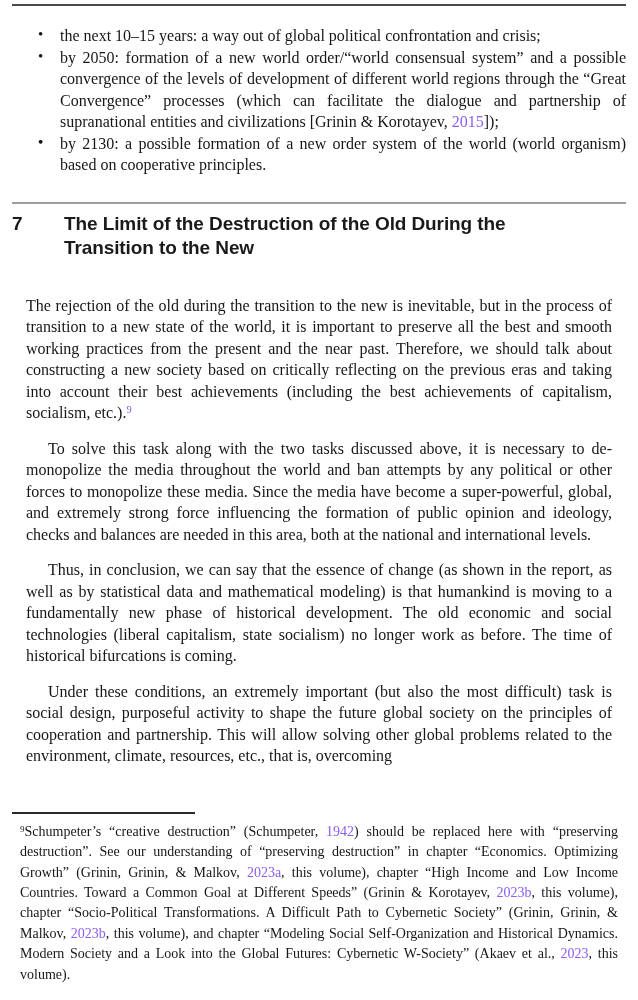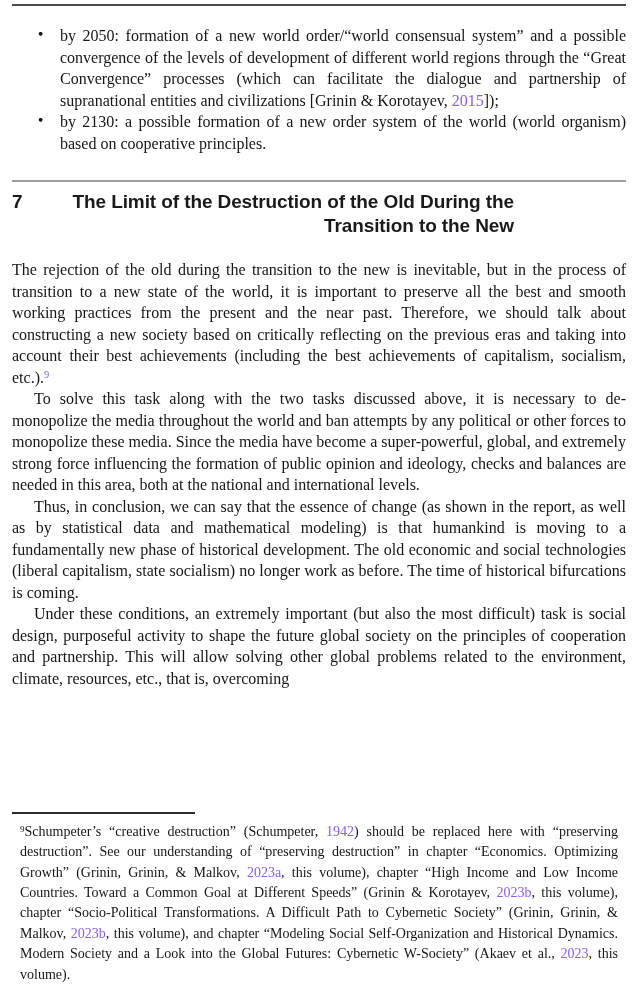--- a/index.html
+++ b/index.html
@@ -57,30 +57,29 @@
     flex: 0 0 52px;
     font-size: 19px;
     line-height: 24px;
   }
   .h-title {
     margin: 0;
     font-size: 19px;
     line-height: 24px;
     max-width: 450px;
     letter-spacing: -0.1px;
-    text-align: right;
   }
   
   .body-text {
     margin-top: 21px;
     font-size: 16px;
     line-height: 21.5px;
     text-align: justify;
   }
-  .body-text p { margin: 0; }
+  .body-text p { margin: 14px; }
   .body-text p.indent { text-indent: 22px; }
   
   .footnote-block { margin-top: auto; }
   .fn-rule {
     width: 183px;
     height: 2px;
     background: #2a2a2a;
     margin-bottom: 7px;
   }
   .footnote {
@@ -100,21 +99,21 @@
   }
 </style>
 </head>
 <body>
 
 <div class="page">
 
   <div class="top-rule"></div>
 
   <ul class="bullets" id="bullet-list">
-      <li><span class="marker">•</span></li>
+      <li><span class="marker">•</span><span>the next 10–15 years: a way out of global political confrontation and crisis;</span></li>
       <li><span class="marker">•</span><span>by 2050: formation of a new world order/“world consensual system” and a possible convergence of the levels of development of different world regions through the “Great Convergence” processes (which can facilitate the dialogue and partnership of supranational entities and civilizations [Grinin &amp; Korotayev, </span><span class="link">2015</span><span>]);</span></li>
       <li><span class="marker">•</span></li>
       <li><span class="marker">•</span><span>by 2130: a possible formation of a new order system of the world (world organism) based on cooperative principles.</span></li>
     </ul>
 
   <div class="section-rule"></div>
 
   <div class="heading">
     <span class="h-num">7</span>
     <h2 class="h-title">The Limit of the Destruction of the Old During the Transition to the New</h2>

